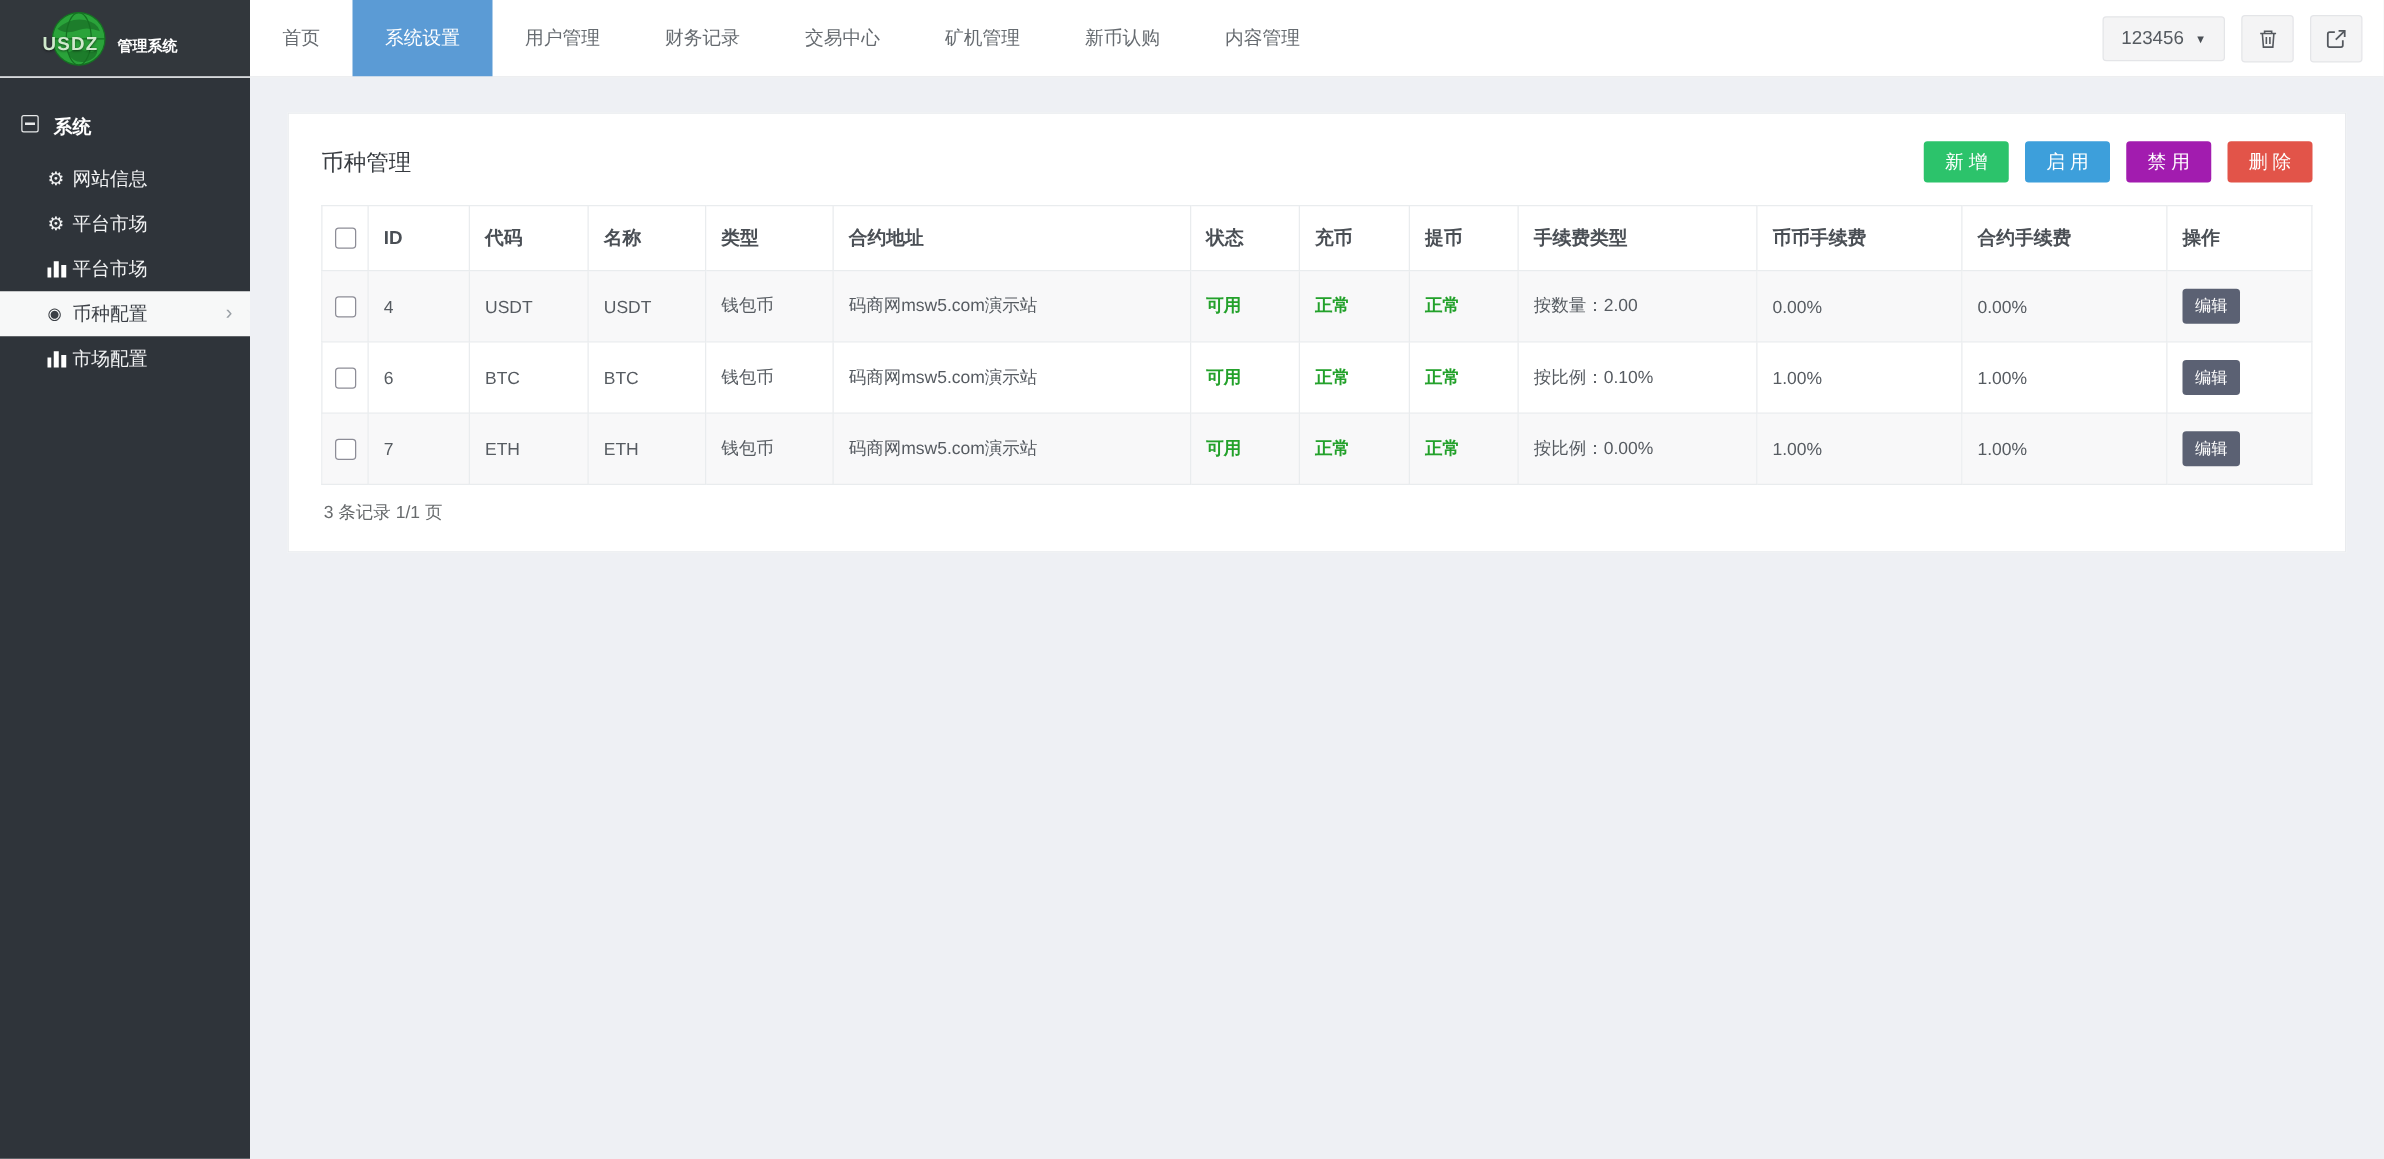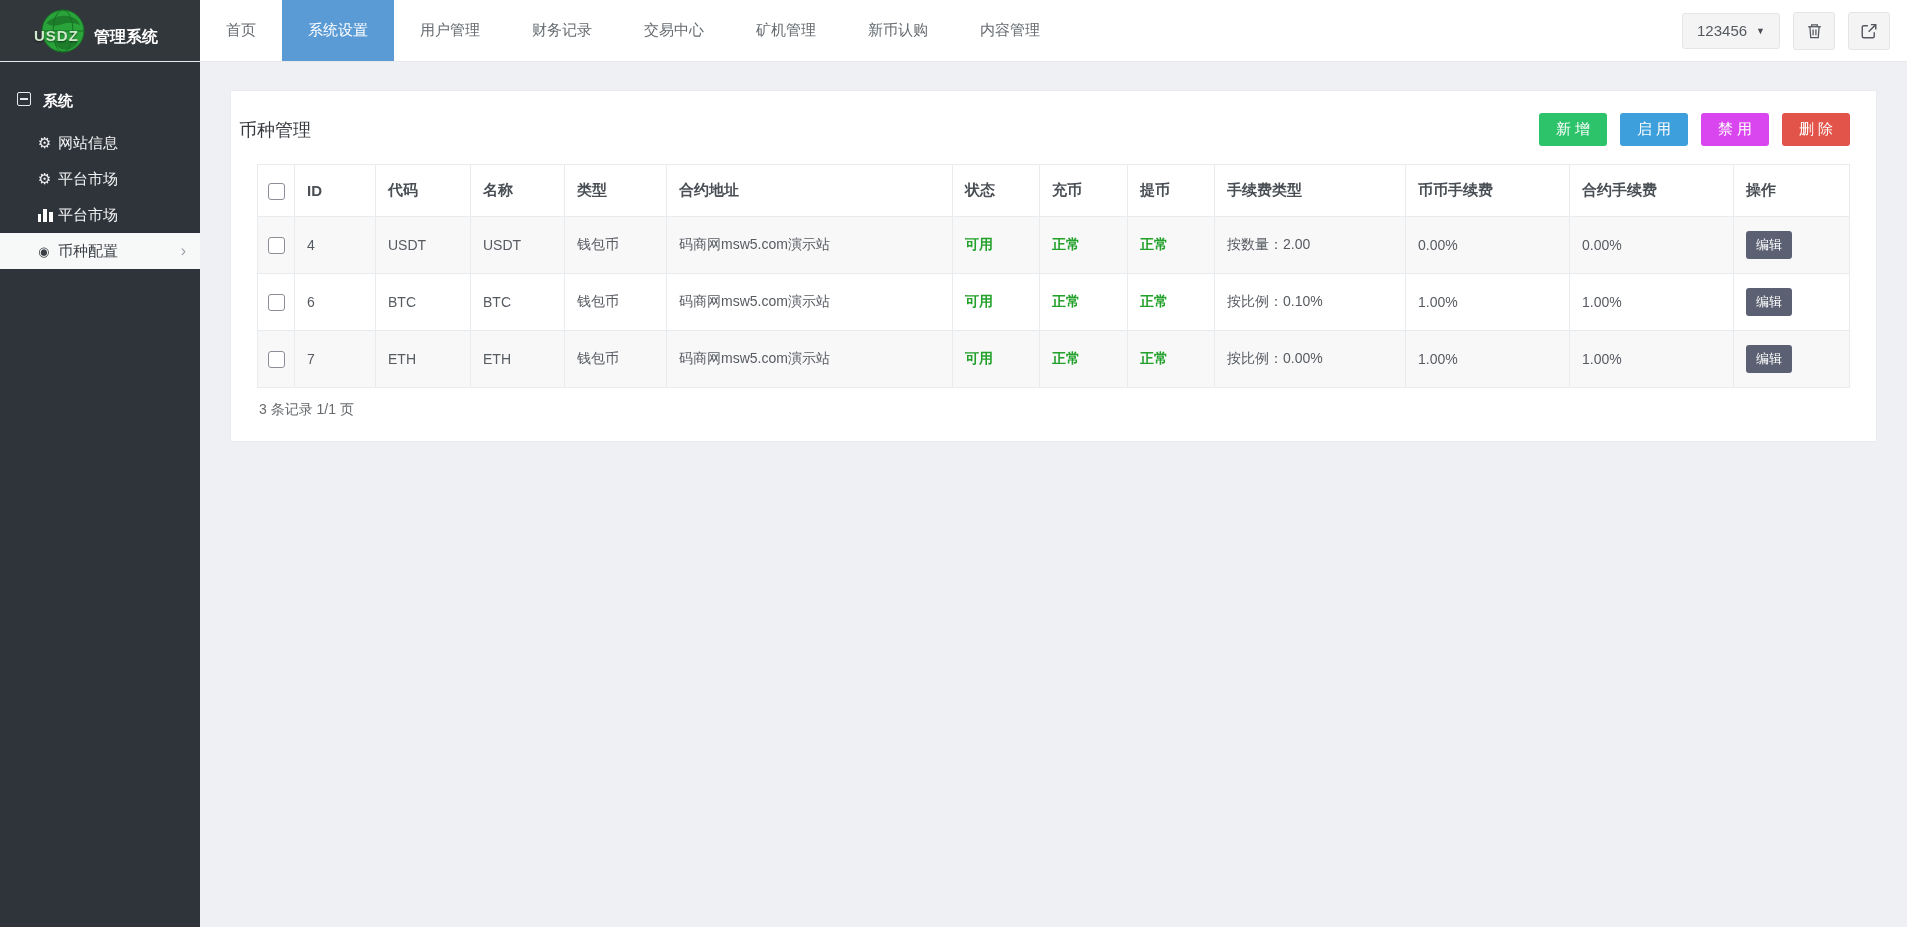--- a/index.html
+++ b/index.html
@@ -5,21 +5,21 @@
   * { margin:0; padding:0; box-sizing:border-box; }
   html,body { width:1907px; height:927px; overflow:hidden; }
   body { font-family:"Liberation Sans","DejaVu Sans",sans-serif; background:#eef0f4; color:#555; }
 
   
   .topbar { position:relative; height:62px; background:#fff; display:flex; align-items:stretch; border-bottom:1px solid #e7e9ec; z-index:5; }
   .logo { width:200px; min-width:200px; background:#32373c; display:flex; align-items:center; padding-left:34px; cursor:pointer; }
   .globe-wrap { position:relative; width:58px; height:52px; }
   .globe-wrap svg { position:absolute; left:6px; top:3px; }
   .brand-text { position:absolute; left:0; top:22px; font-size:15px; font-weight:bold; letter-spacing:1px; color:#cfe9cc; text-shadow:0 1px 2px rgba(0,0,0,.55); }
-  .logo-title { color:#fff; font-size:16px; font-weight:bold; margin-left:2px; margin-top:14px; }
+  .logo-title { color:#fff; font-size:12px; font-weight:bold; margin-left:2px; margin-top:14px; }
 
   .nav { display:flex; align-items:stretch; }
   .nav-tab { display:flex; align-items:center; padding:0 26px; font-size:15px; color:#666b70; text-decoration:none; cursor:pointer; }
   .nav-tab.active { background:#5b9bd5; color:#fff; }
 
   .topbar-right { margin-left:auto; display:flex; align-items:center; gap:13px; padding-right:17px; }
   .dd-btn { height:36px; padding:0 14px; background:#f4f4f5; border:1px solid #e4e5e8; border-radius:3px; font-size:15px; color:#555a60; display:flex; align-items:center; gap:9px; cursor:pointer; font-family:inherit; }
   .dd-btn .caret { font-size:9px; color:#4a4f55; }
   .icon-btn { width:42px; height:38px; background:#f4f4f5; border:1px solid #e4e5e8; border-radius:3px; display:flex; align-items:center; justify-content:center; cursor:pointer; }
 
@@ -35,27 +35,27 @@
   .side-icon[data-icon="dot-circle-icon"]::before { content:"\25C9"; font-size:13px; }
   .side-icon[data-icon="bar-chart-icon"] { height:13px;
     background-image:linear-gradient(#fff,#fff),linear-gradient(#fff,#fff),linear-gradient(#fff,#fff);
     background-size:3px 8px,4px 13px,4px 10px; background-position:0 bottom,5px bottom,11px bottom; background-repeat:no-repeat; width:16px; margin-right:4px; }
   .side-item .chev { display:none; }
   .side-item.active .chev { display:block; position:absolute; right:14px; color:#9aa0a6; font-size:16px; }
 
   
   .content { margin-left:200px; padding:28px 30px 0 30px; }
   .panel { background:#fff; border:1px solid #e9ebee; }
-  .panel-head { display:flex; align-items:center; justify-content:space-between; padding:22px 26px 18px 8px; }
+  .panel-head { display:flex; align-items:center; justify-content:space-between; padding:22px 26px 18px 26px; }
   .panel-title { font-size:18px; font-weight:400; color:#373b40; }
   .panel-actions { display:flex; gap:13px; }
   .action-btn { height:33px; padding:0 13px; border:none; border-radius:3px; color:#fff; font-size:15px; letter-spacing:4px; padding-left:17px; cursor:pointer; font-family:inherit; }
   .action-btn[data-kind="add"] { background:#2cc36b; }
   .action-btn[data-kind="enable"] { background:#3d9fdb; }
-  .action-btn[data-kind="disable"] { background:#d946ef;text-align:right; }
+  .action-btn[data-kind="disable"] { background:#a21caf;text-align:right; }
   .action-btn[data-kind="delete"] { background:#e25449; }
 
   .table-wrap { padding:0 26px; }
   table { width:100%; border-collapse:collapse; table-layout:fixed; }
   th,td { border:1px solid #e9ecee; text-align:left; font-size:14px; overflow:hidden; white-space:nowrap; }
   th { padding:16px 12px; color:#4a4f55; font-size:15px; font-weight:bold; }
   td { padding:14px 12px; color:#565b61; }
   tbody tr:nth-child(odd) { background:#f8f8f9; }
   .cb-cell { text-align:center; padding-left:8px; padding-right:8px; }
   .checkbox { display:inline-block; width:17px; height:17px; border:1px solid #8d8d97; border-radius:3px; background:#fff; vertical-align:middle; cursor:pointer; }
@@ -148,20 +148,25 @@
         <span class="side-label">平台市场</span>
 
       </div>
 
       <div class="side-item active">
         <span class="side-icon" data-icon="dot-circle-icon"></span>
         <span class="side-label">币种配置</span>
         <span class="chev">›</span>
       </div>
 
+      <div class="side-item">
+        <span class="side-icon" data-icon="bar-chart-icon"></span>
+        <span class="side-label">市场配置</span>
+
+      </div>
     </div>
 </aside>
 
 <main class="content">
   <section class="panel">
     <div class="panel-head">
       <h2 class="panel-title">币种管理</h2>
       <div class="panel-actions">
 
           <button class="action-btn" data-kind="add">新增</button>

